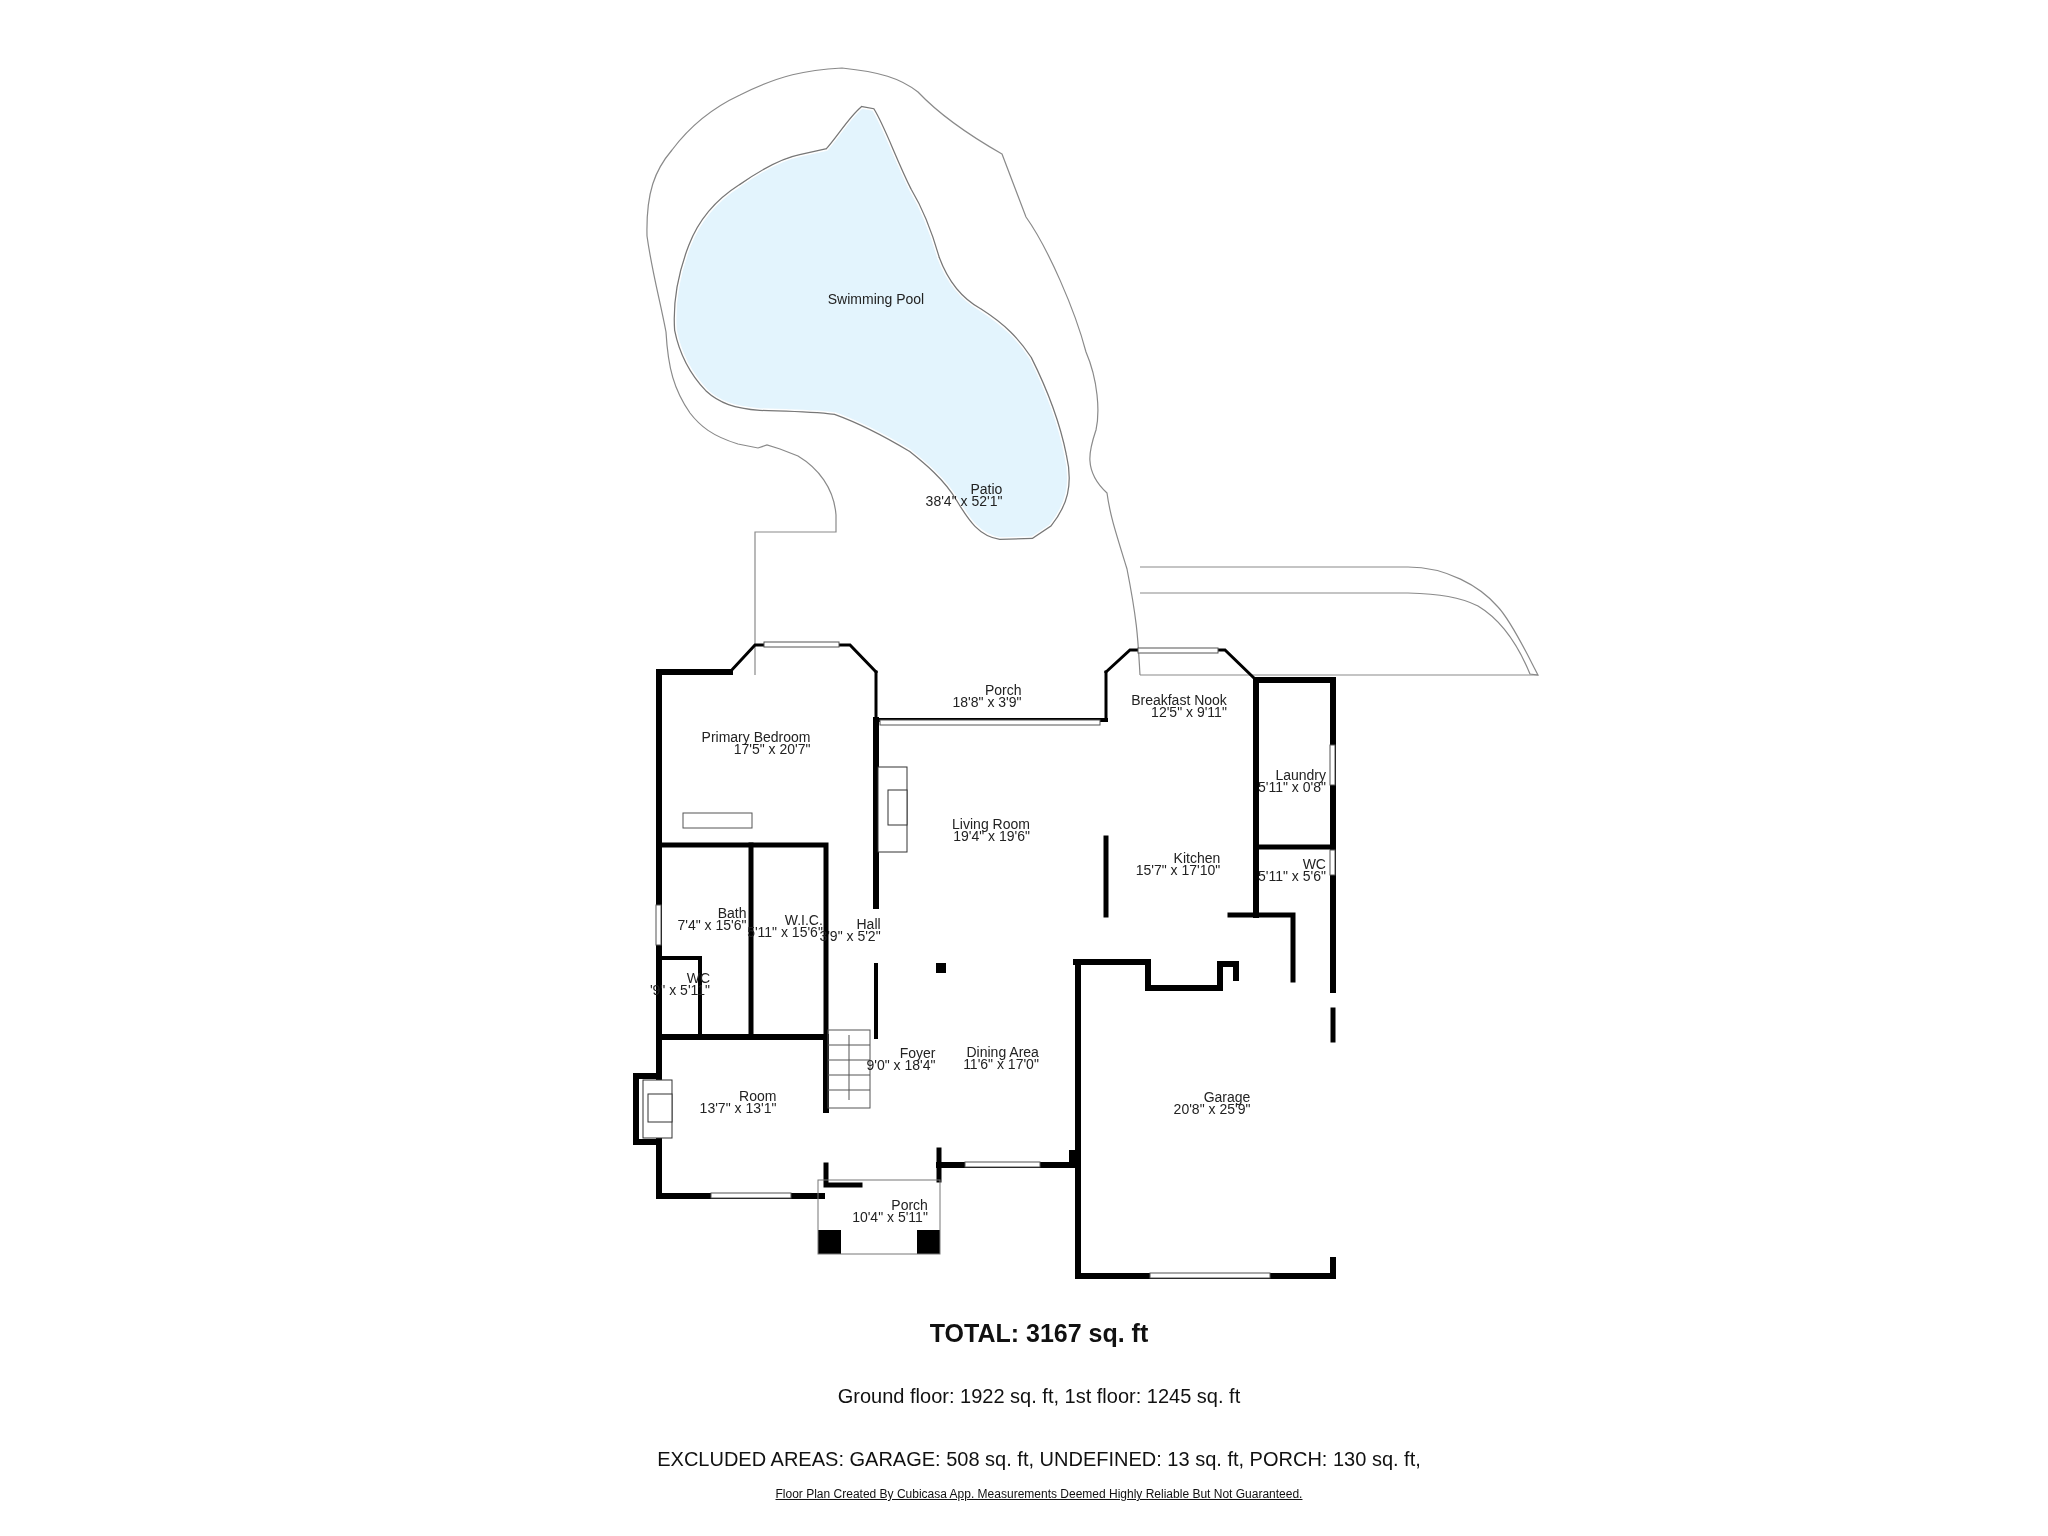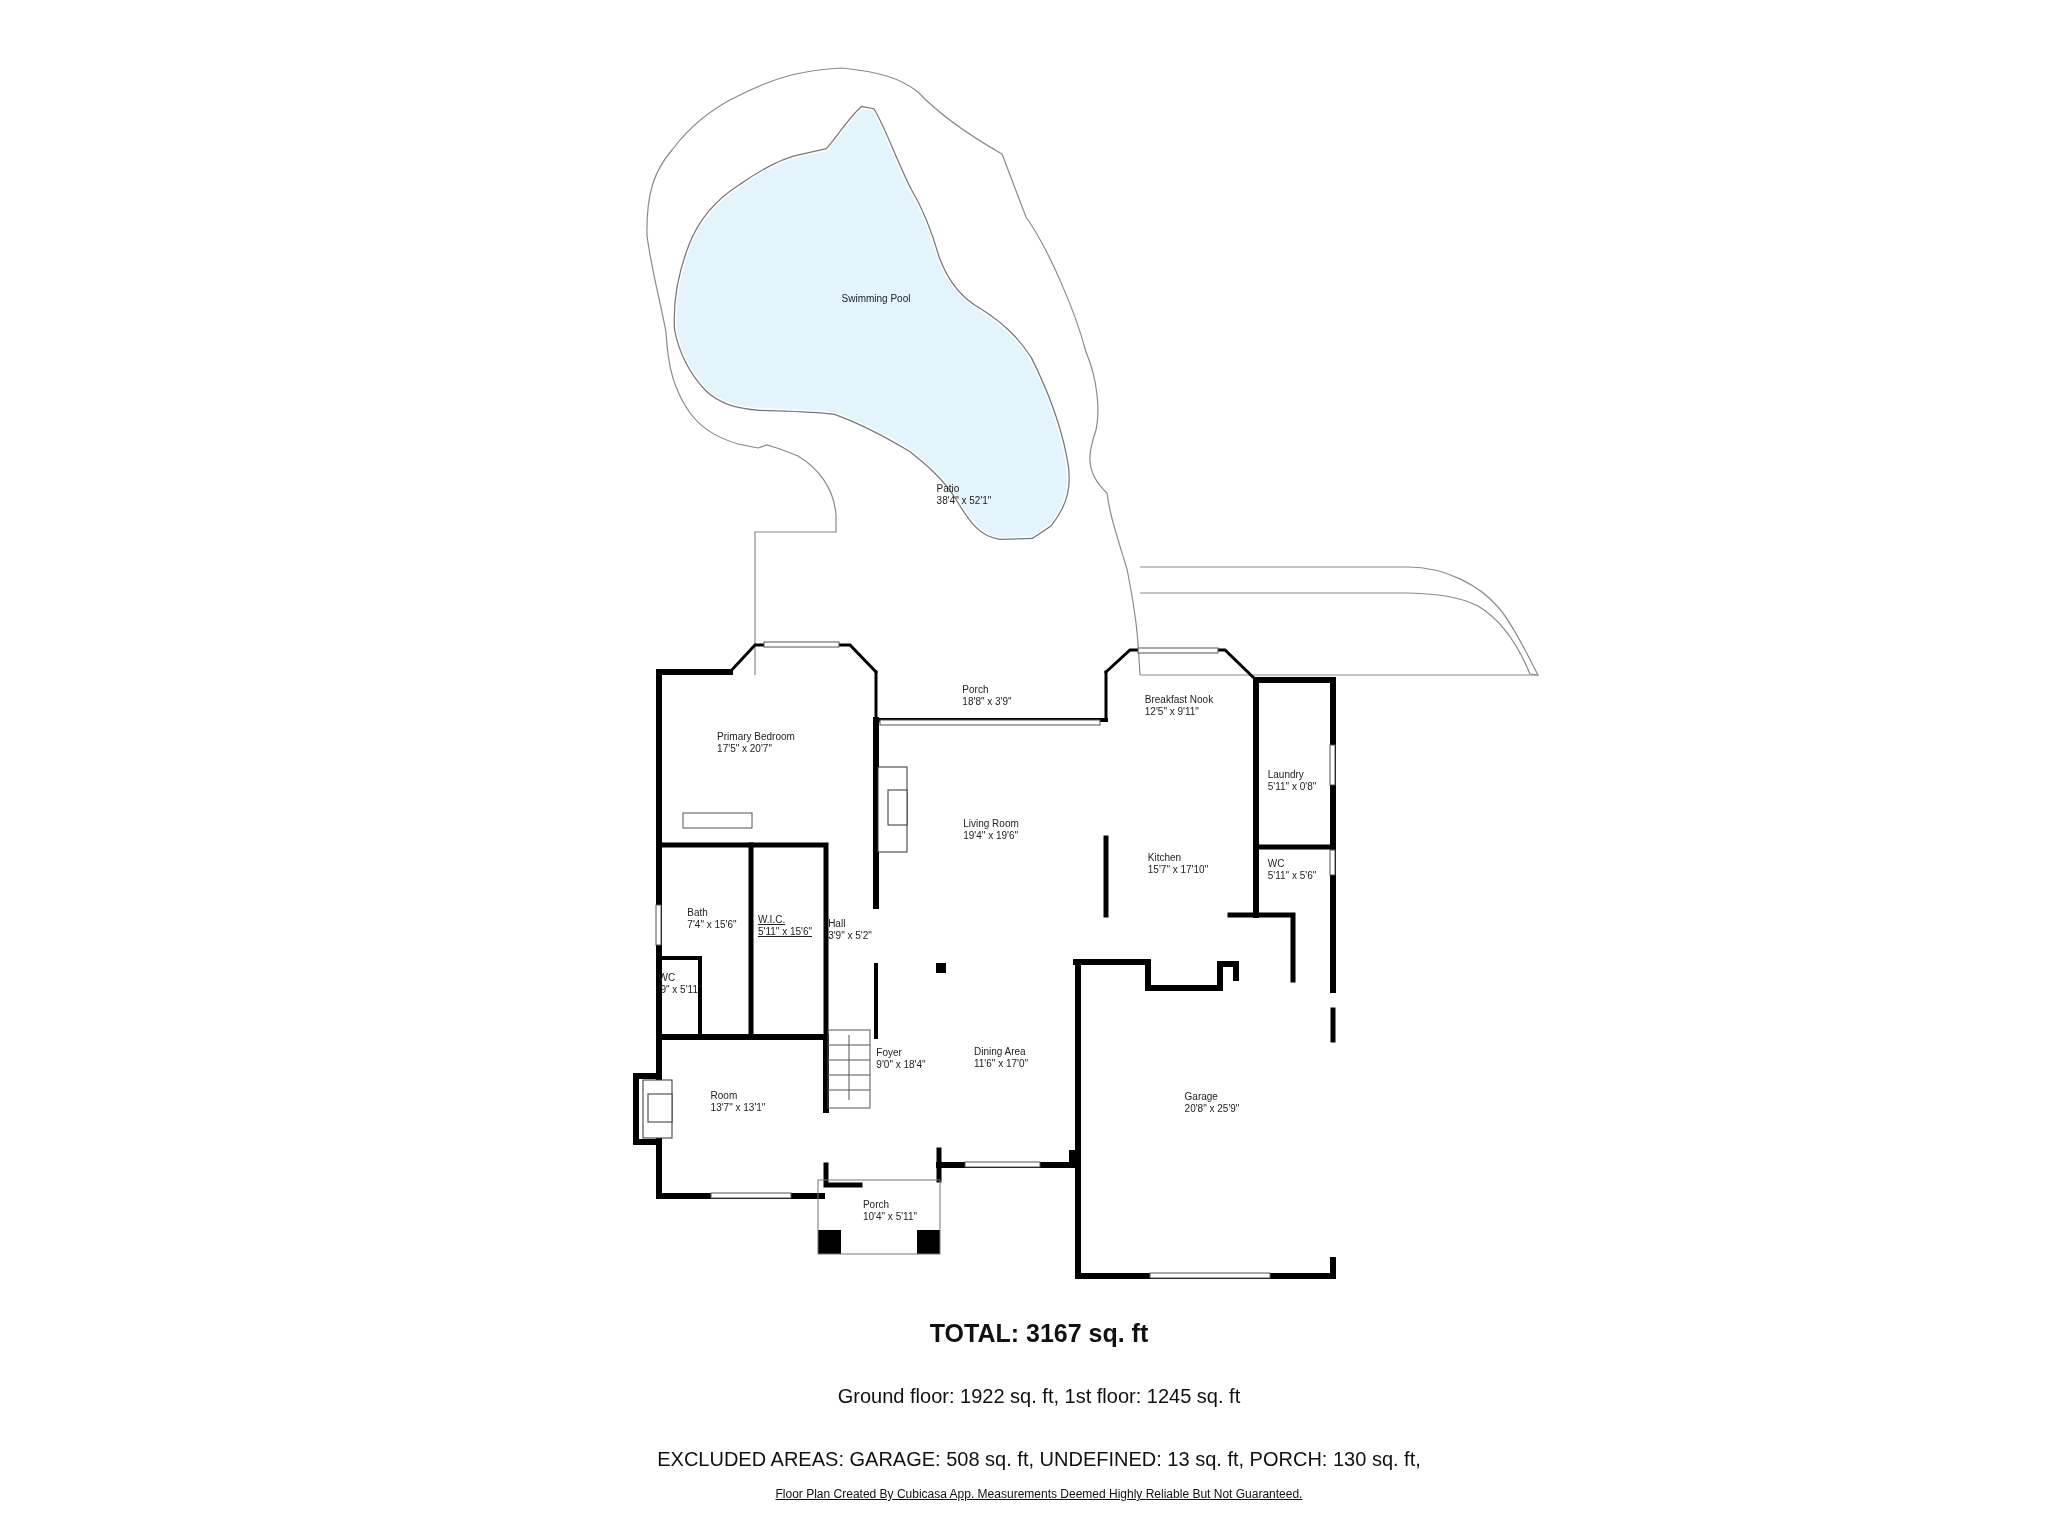--- a/index.html
+++ b/index.html
@@ -1,18 +1,18 @@
 <!DOCTYPE html>
 <html><head>
 <meta charset="utf-8">
 <style>
   html, body { margin: 0; padding: 0; background: #ffffff; }
   body { width: 2048px; height: 1536px; position: relative; overflow: hidden; font-family: "Liberation Sans", "DejaVu Sans", sans-serif; color: #111; }
   #plan { position: absolute; left: 0; top: 0; width: 2048px; height: 1536px; }
-  .room-label { position: absolute; transform: translate(-50%, 0); text-align: left; font-size: 10px; line-height: 12px; color: #222; white-space: nowrap; }
+  .room-label { position: absolute; transform: translate(-50%, 0); text-align: right; font-size: 14px; line-height: 12px; color: #222; white-space: nowrap; }
   .room-label .name, .room-label .dims { display: block; }
   .summary { position: absolute; left: 0; width: 2048px; text-align: center; color: #111; padding-left: 15px; }
   .line { font-size: 20px; line-height: 30px; font-family: "Liberation Sans", sans-serif; margin-top: 33px; }
   .total-line { font-weight: bold; font-size: 25px; line-height: 30px; }
   .disclaimer { font-size: 12px; line-height: 16px; }
 </style>
 </head>
 <body>
 
 <svg id="plan" viewBox="0 0 2048 1536" xmlns="http://www.w3.org/2000/svg">
@@ -144,21 +144,21 @@
     <span class="dims">15'7" x 17'10"</span>
   </div>
   <div class="room-label" style="left:1292px; top:858px;">
     <span class="name">WC</span>
     <span class="dims">5'11" x 5'6"</span>
   </div>
   <div class="room-label" style="left:712px; top:907px;">
     <span class="name">Bath</span>
     <span class="dims">7'4" x 15'6"</span>
   </div>
-  <div class="room-label" style="left:785px; top:914px;text-decoration:underline;">
+  <div class="room-label" style="left:785px; top:914px;">
     <span class="name">W.I.C.</span>
     <span class="dims">5'11" x 15'6"</span>
   </div>
   <div class="room-label" style="left:850px; top:918px;">
     <span class="name">Hall</span>
     <span class="dims">3'9" x 5'2"</span>
   </div>
   <div class="room-label" style="left:680px; top:972px;">
     <span class="name">WC</span>
     <span class="dims">'9" x 5'11"</span>

